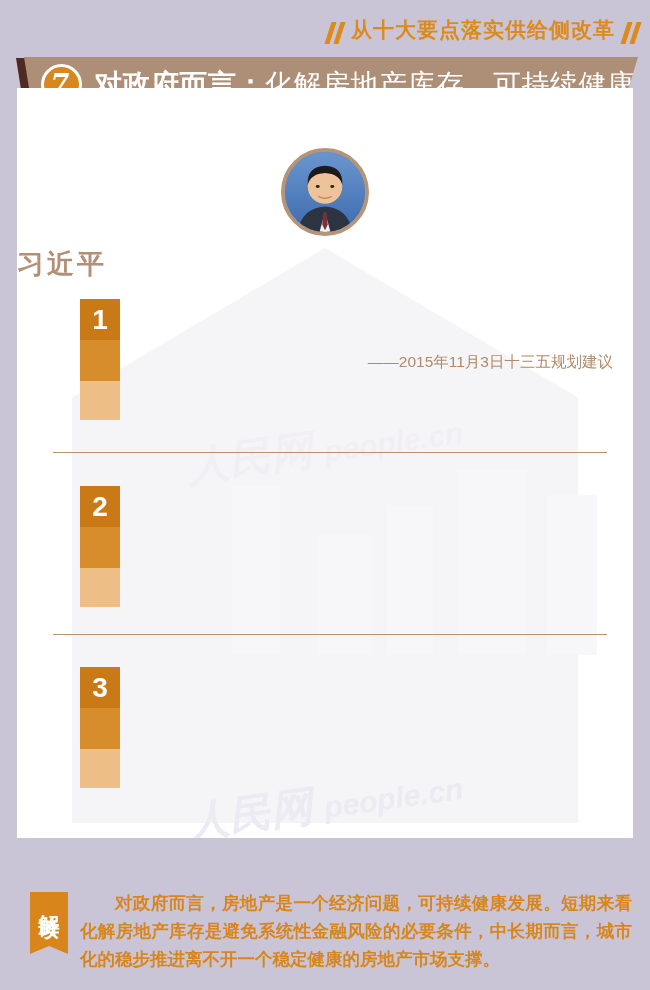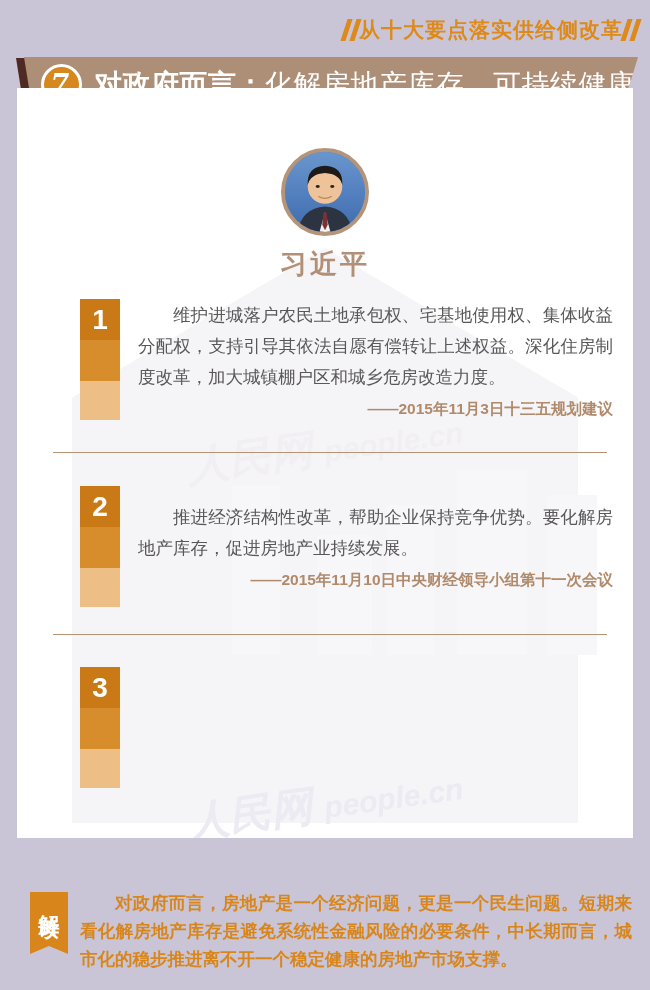--- a/index.html
+++ b/index.html
@@ -9,22 +9,22 @@
     background: #c9c5d7;
     font-family: "Liberation Sans", "DejaVu Sans", sans-serif;
     overflow: hidden;
   }
 
   
   .tagline {
     position: absolute;
     top: 16px; right: 12px;
     display: flex;
-    align-items: center;
-    gap: 1px;
+    align-items: flex-end;
+    gap: 9px;
     color: #dd8a1a;
   }
   .tagline-text {
     font-size: 21px;
     font-weight: bold;
     letter-spacing: 1px;
   }
   .dslash { display: inline-flex; gap: 4px; }
   .dslash i {
     display: block;
@@ -120,21 +120,21 @@
     border-radius: 50%;
     border: 4px solid #b59579;
     overflow: hidden;
     background: #4e7fc0;
   }
   .portrait svg { display: block; width: 100%; height: 100%; }
   .speaker-name {
     position: absolute;
     left: 0; top: 158px;
     width: 100%;
-    text-align: center;
+    text-align: left;
     color: #b29077;
     font-size: 27px;
     font-weight: bold;
     letter-spacing: 3px;
   }
 
   
   .quote {
     position: absolute;
     left: 63px;
@@ -168,21 +168,20 @@
     font-size: 17.5px;
     line-height: 31px;
     text-align: justify;
     text-indent: 2em;
   }
   .q-source {
     margin-top: 6px;
     color: #b08a6a;
     font-size: 15.5px;
     text-align: right;
-    font-weight: bold;
   }
   .divider {
     position: absolute;
     left: 36px;
     width: 554px;
     height: 1px;
     background: #b59474;
   }
   .d1 { top: 364px; }
   .d2 { top: 546px; }
@@ -280,47 +279,42 @@
   </div>
   <div class="speaker-name">习近平</div>
 
   <div class="quote q1">
     <div class="num-bar">
       <span class="seg1">1</span>
       <span class="seg2"></span>
         <span class="seg3"></span>
     </div>
     <div class="q-body">
-      <div class="q-text">维护进城落户农民土地承包权、宅基地使用权、集体收益分配权，支持引导其依法自愿有偿转让上述权益。深化住房制度改革，加大城镇棚户区和城乡危房改造力度。</div>
       <div class="q-source">——2015年11月3日十三五规划建议</div>
     </div>
   </div>
 
   <div class="divider d1"></div>
 
   <div class="quote q2">
     <div class="num-bar">
       <span class="seg1">2</span>
       <span class="seg2"></span>
         <span class="seg3"></span>
     </div>
-    <div class="q-body">
-      <div class="q-text">推进经济结构性改革，帮助企业保持竞争优势。要化解房地产库存，促进房地产业持续发展。</div>
-      <div class="q-source">——2015年11月10日中央财经领导小组第十一次会议</div>
-    </div>
   </div>
 
   <div class="divider d2"></div>
 
   <div class="quote q3">
     <div class="num-bar">
       <span class="seg1">3</span>
       <span class="seg2"></span>
         <span class="seg3"></span>
     </div>
   </div>
 
 </div>
 
 <div class="interp-ribbon">
   <span class="interp-label">解读</span>
 </div>
-<div class="interp-text">对政府而言，房地产是一个经济问题，更是一个民生问题。短期来看化解房地产库存是避免系统性金融风险的必要条件，中长期而言，城市化的稳步推进离不开一个稳定健康的房地产市场支撑。</div>
+<div class="interp-text">对政府而言，房地产是一个经济问题，可持续健康发展。短期来看化解房地产库存是避免系统性金融风险的必要条件，中长期而言，城市化的稳步推进离不开一个稳定健康的房地产市场支撑。</div>
 
 </body></html>

